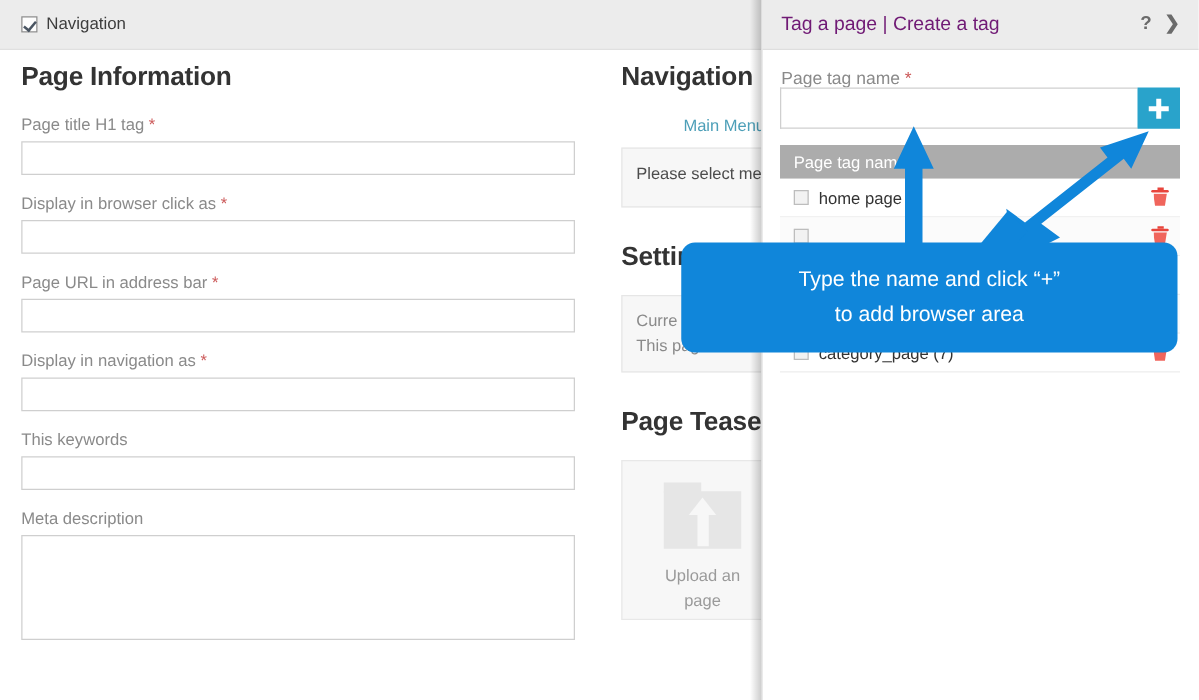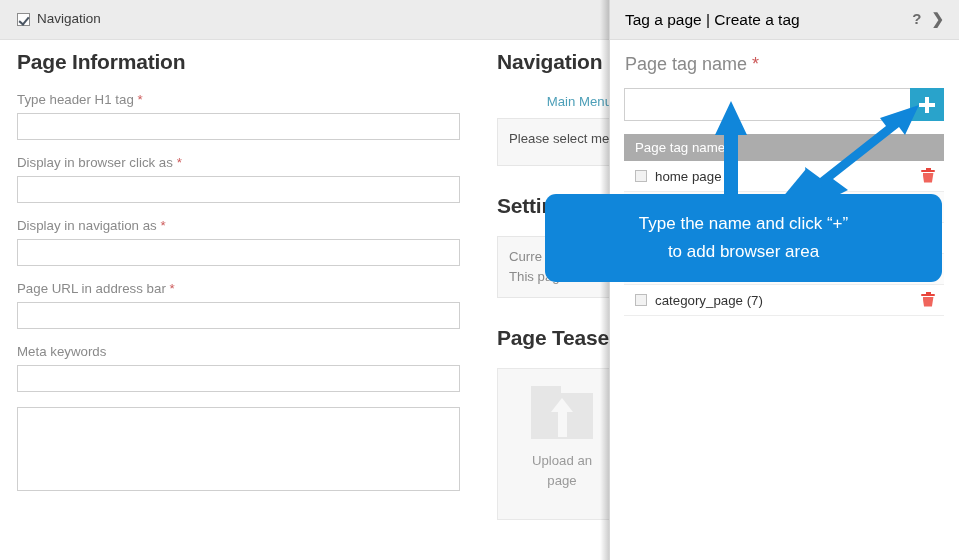--- a/index.html
+++ b/index.html
@@ -140,21 +140,21 @@
     white-space: nowrap;
   }
   .mid-box-text.muted { color: #8a8a8a; }
   .mid-spacer-sm { height: 28px; }
 
   .teaser-box {
     margin-top: 10px;
     width: 130px;
     background: #f7f7f7;
     border: 1px solid #e8e8e8;
-    padding: 18px 6px 28px 6px;
+    padding: 18px 6px 4px 6px;
     text-align: center;
   }
   .upload-icon {
     width: 62px; height: 52px;
     margin: 0 auto 12px auto;
     position: relative;
   }
   .upload-icon .folder {
     position: absolute;
     left: 0; top: 6px;
@@ -207,43 +207,43 @@
   .panel-header {
     position: relative;
     height: 40px;
     background: #ececec;
     border-bottom: 1px solid #dedede;
   }
   .panel-title {
     position: absolute;
     left: 15px; top: 11px;
     font-size: 15.5px;
-    color: #000000;
+    color: #701a75;
     white-space: nowrap;
   }
   .panel-header-icons {
     position: absolute;
     right: 15px; top: 10px;
     display: flex;
     align-items: center;
     gap: 10px;
   }
   .hdr-icon {
     font-size: 15px;
     font-weight: bold;
     color: #6b6b6b;
     cursor: pointer;
     line-height: 18px;
   }
 
   .panel-body { padding: 14px 15px 0 15px; }
   .panel-field-label {
-    font-size: 18px;
+    font-size: 14px;
     color: #8a8a8a;
-    margin-bottom: 13px;
+    margin-bottom: 0;
   }
   .tag-input-row {
     display: flex;
     align-items: stretch;
     width: 320px;
     margin-left: -1px;
   }
   .tag-input {
     flex: 1;
     height: 33px;
@@ -391,45 +391,46 @@
       <div class="published-wrap">
         <span class="cb checked"></span>
         <span class="published-label">Navigation</span>
       </div>
     </div>
 
     <div class="col-left">
       <h2 class="section-title">Page Information</h2>
 
       <div class="field">
-        <div class="field-label"><span>Type header H1 tag</span> <span class="req">*</span></div>
+        <div class="field-label"><span>Page title H1 tag</span> <span class="req">*</span></div>
         <input class="text-input" type="text" value="" style="">
       </div>
 
       <div class="field">
         <div class="field-label"><span>Display in browser click as</span> <span class="req">*</span></div>
         <input class="text-input" type="text" value="" style="">
       </div>
 
       <div class="field">
+        <div class="field-label"><span>Page URL in address bar</span> <span class="req">*</span></div>
+        <input class="text-input" type="text" value="" style="">
+      </div>
+
+      <div class="field">
         <div class="field-label"><span>Display in navigation as</span> <span class="req">*</span></div>
         <input class="text-input" type="text" value="" style="">
       </div>
 
       <div class="field">
-        <div class="field-label"><span>Page URL in address bar</span> <span class="req">*</span></div>
+        <div class="field-label">This keywords</div>
         <input class="text-input" type="text" value="" style="">
       </div>
 
       <div class="field">
-        <div class="field-label">Meta keywords</div>
-        <input class="text-input" type="text" value="" style="">
-      </div>
-
-      <div class="field">
+        <div class="field-label">Meta description</div>
         <textarea class="text-area" style=""></textarea>
       </div>
     </div>
 
     <div class="col-mid">
       <h2 class="section-title">Navigation</h2>
       <div class="mid-link-row">
         <span class="mid-link">Main Menu</span>
       </div>
       <div class="mid-box">

